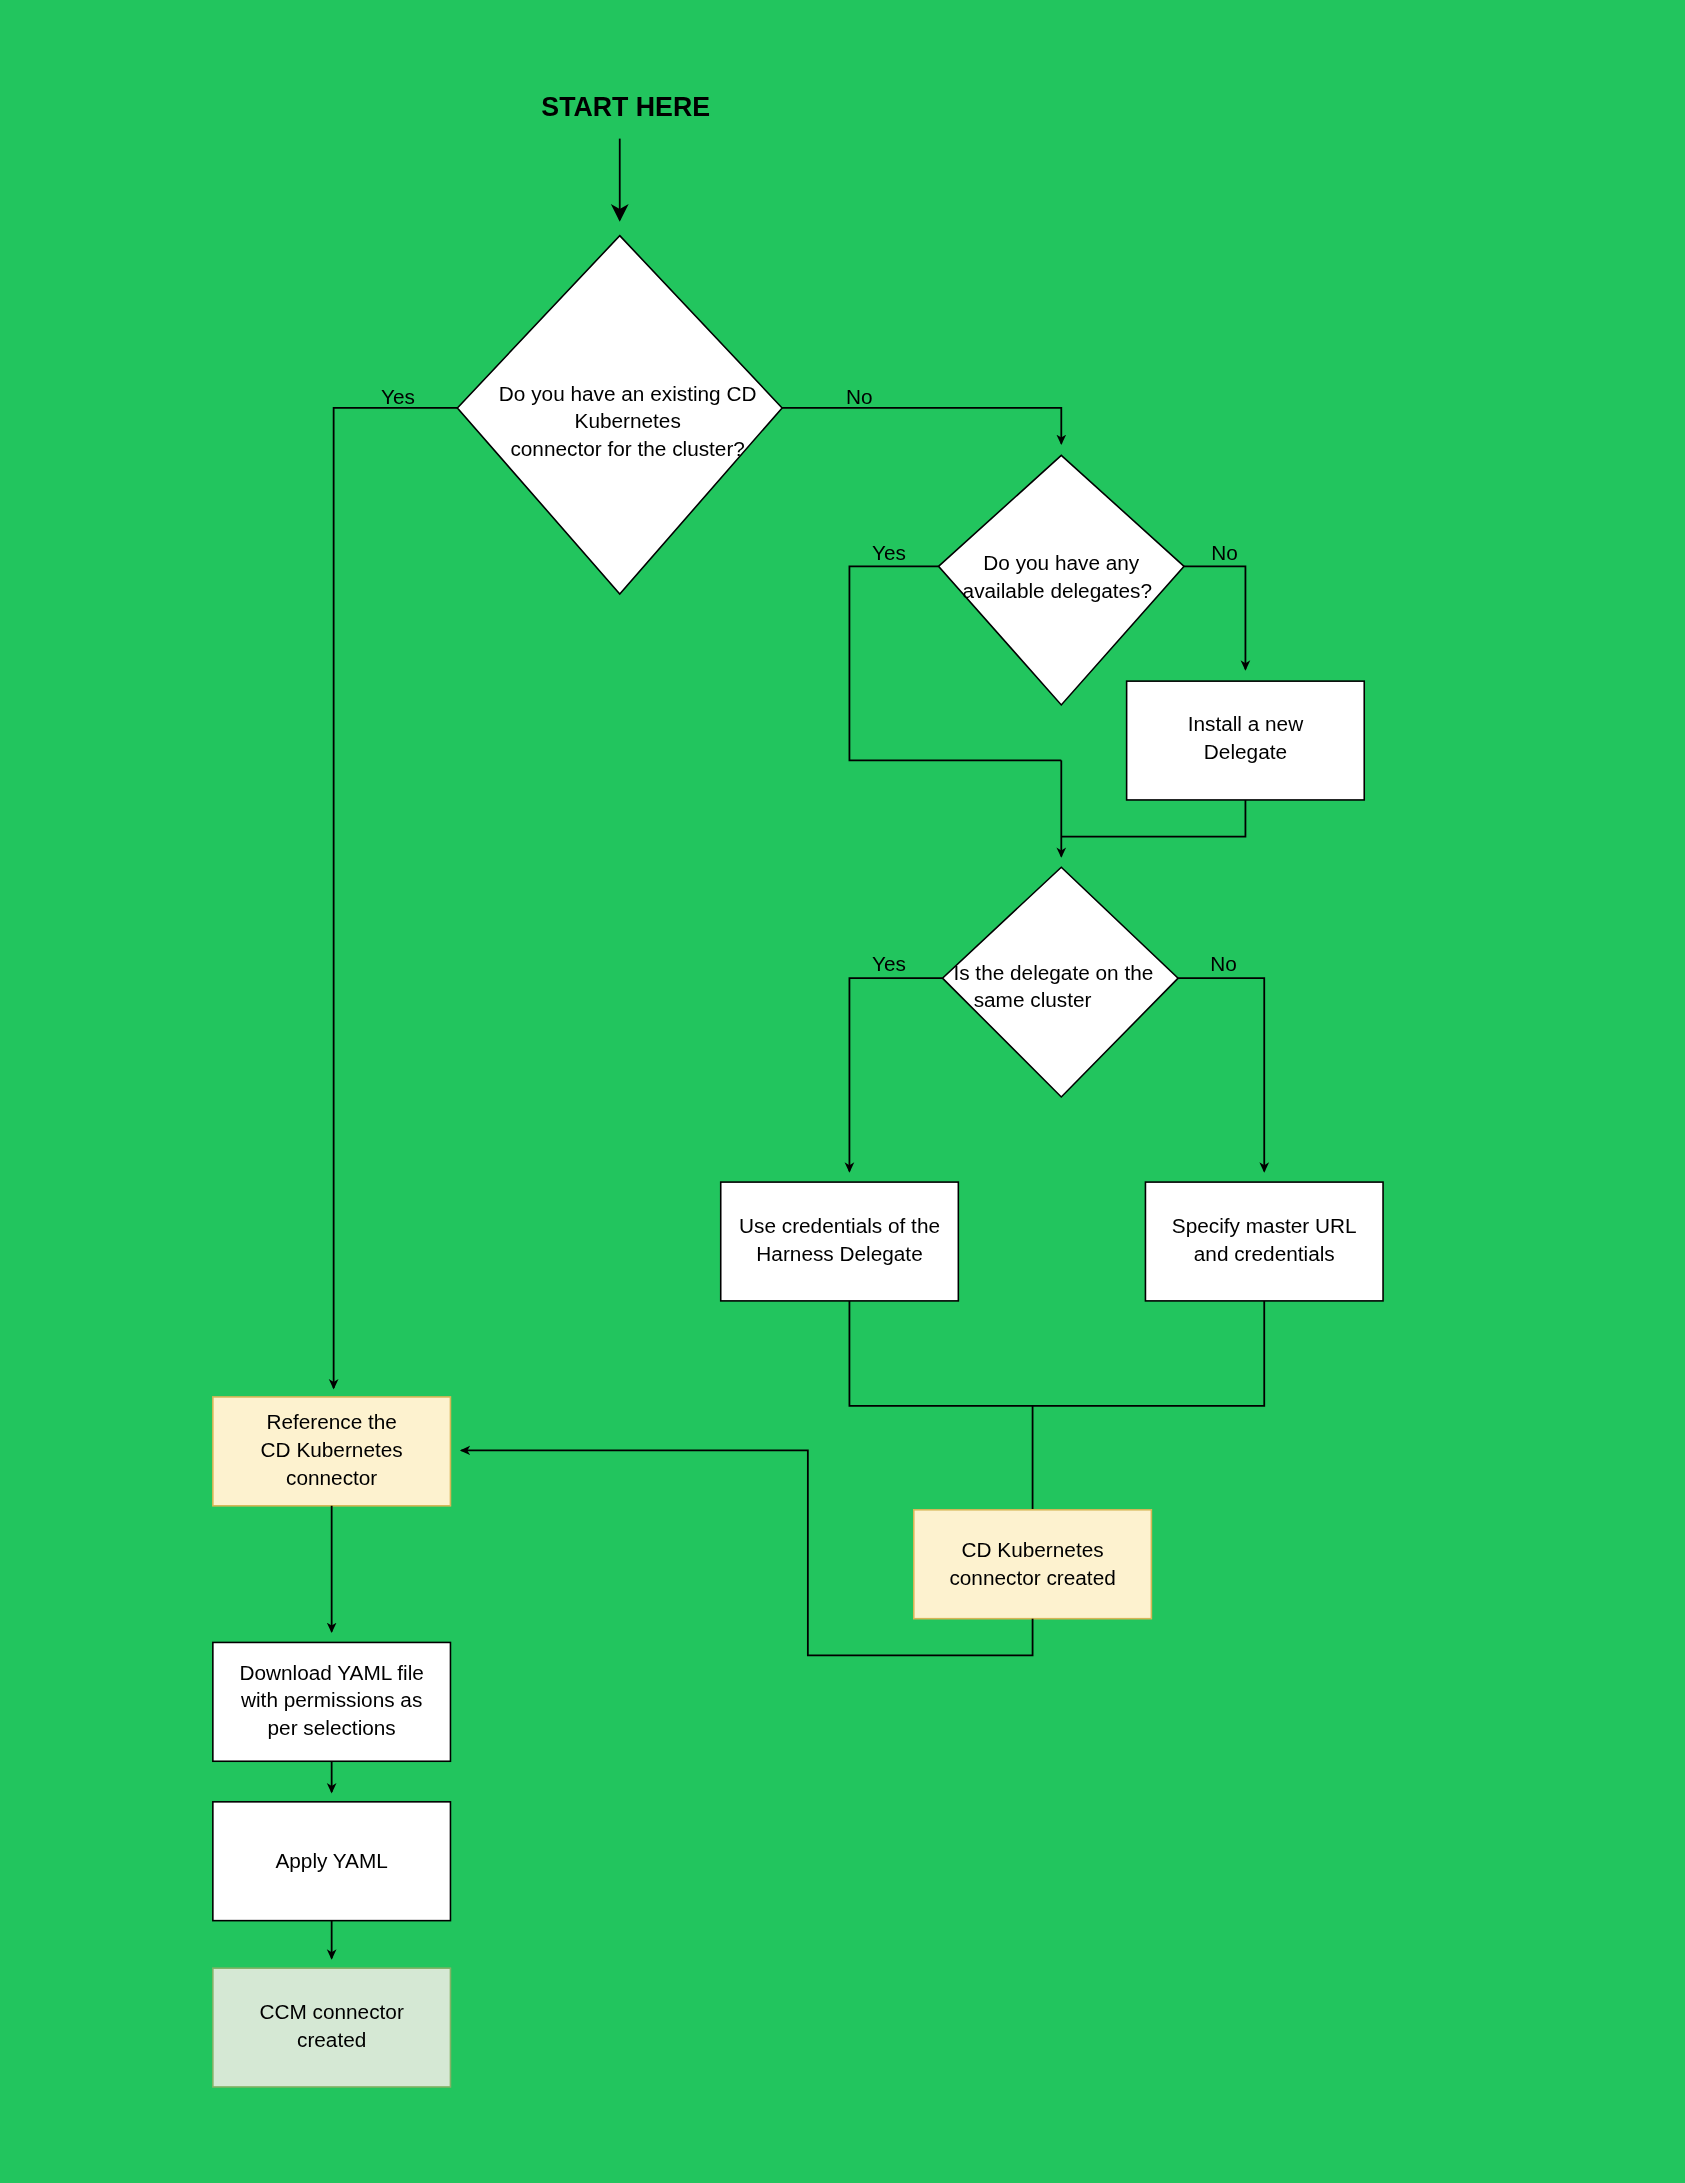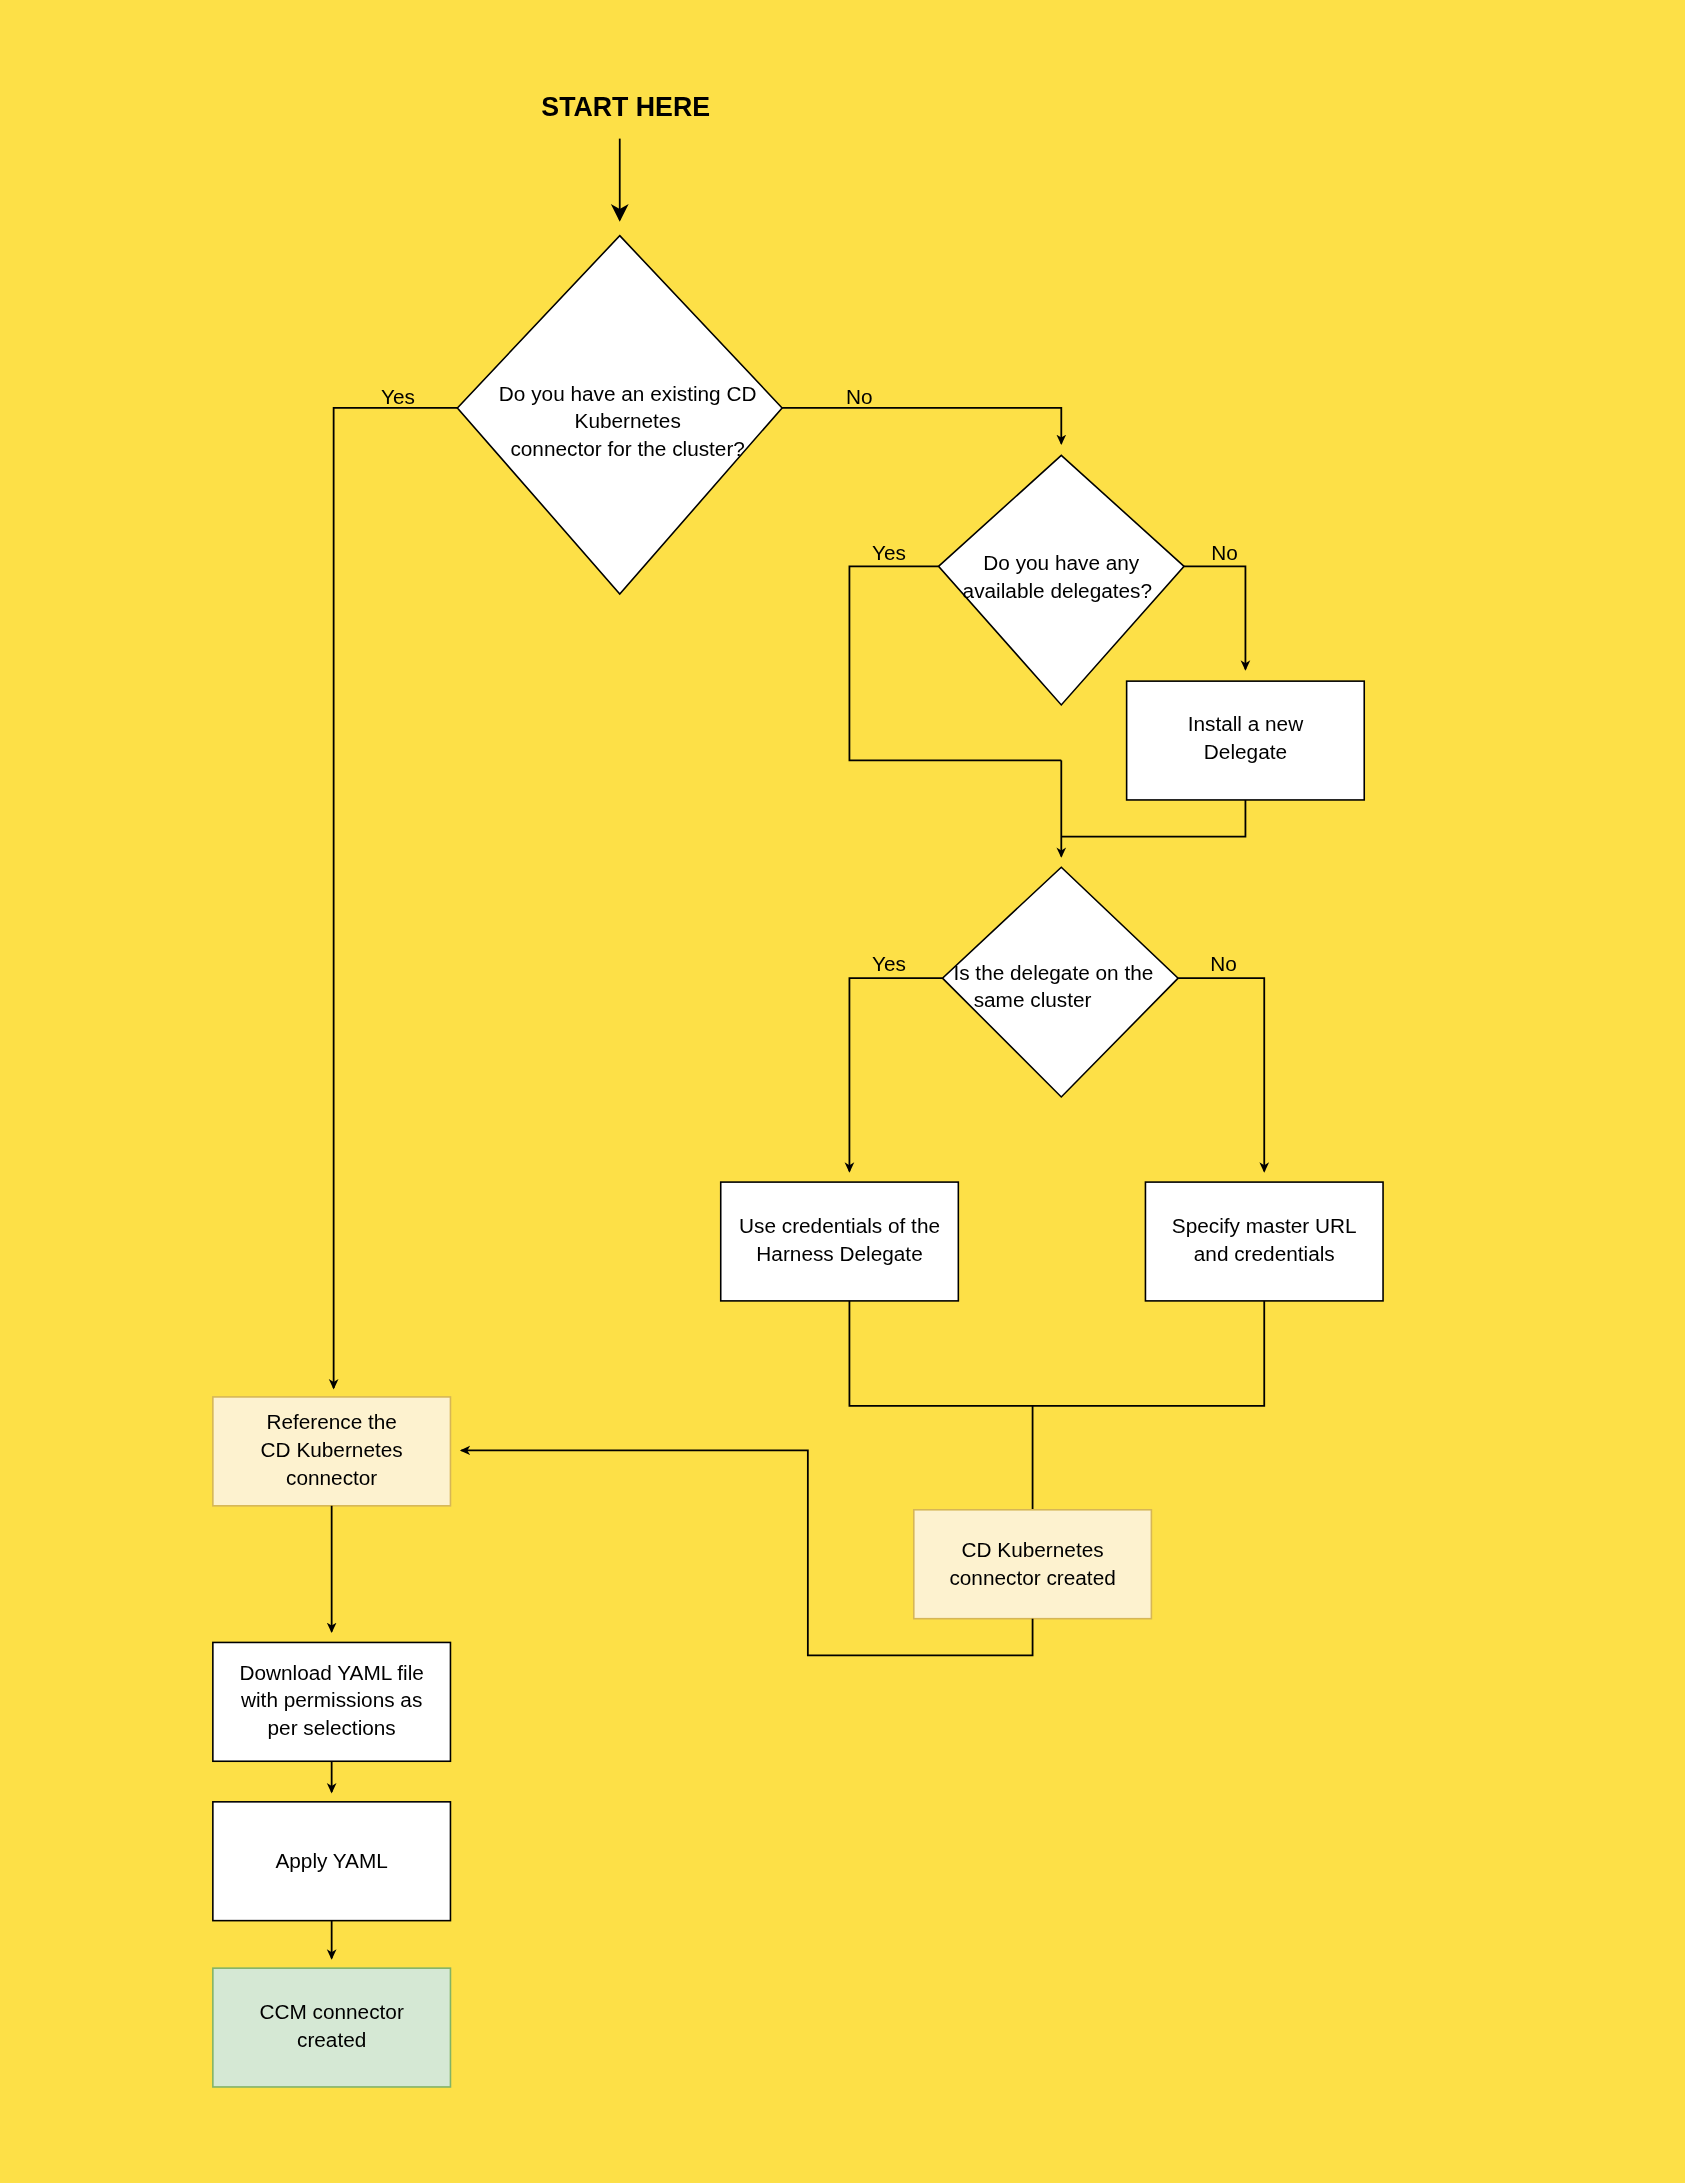--- a/index.html
+++ b/index.html
@@ -10,21 +10,21 @@
   body {
     width: 1685px;
     height: 2184px;
     font-family: "Liberation Sans", sans-serif;
     overflow: hidden;
   }
   #diagram-root {
     position: relative;
     width: 1685px;
     height: 2184px;
-    background: #fde047;
+    background: #22c55e;
   }
   svg#flow {
     display: block;
     width: 1685px;
     height: 2184px;
   }
   .node-shape {
     stroke: #000000;
     stroke-width: 1.6;
     fill: #ffffff;

